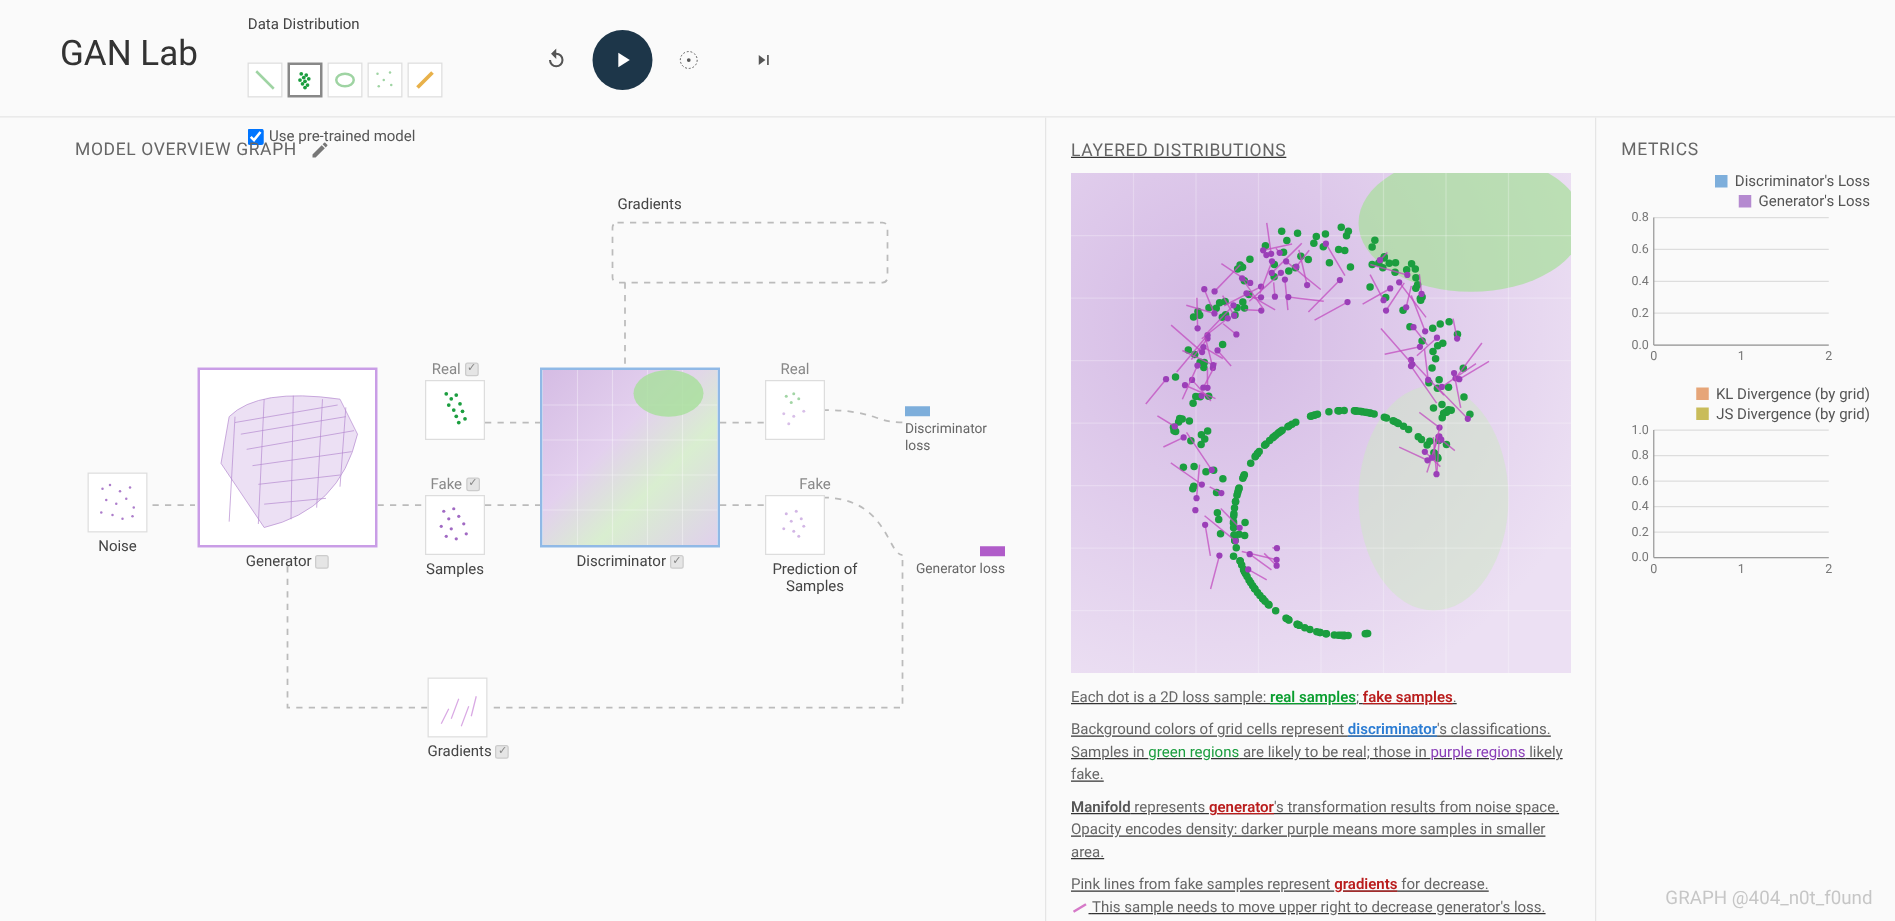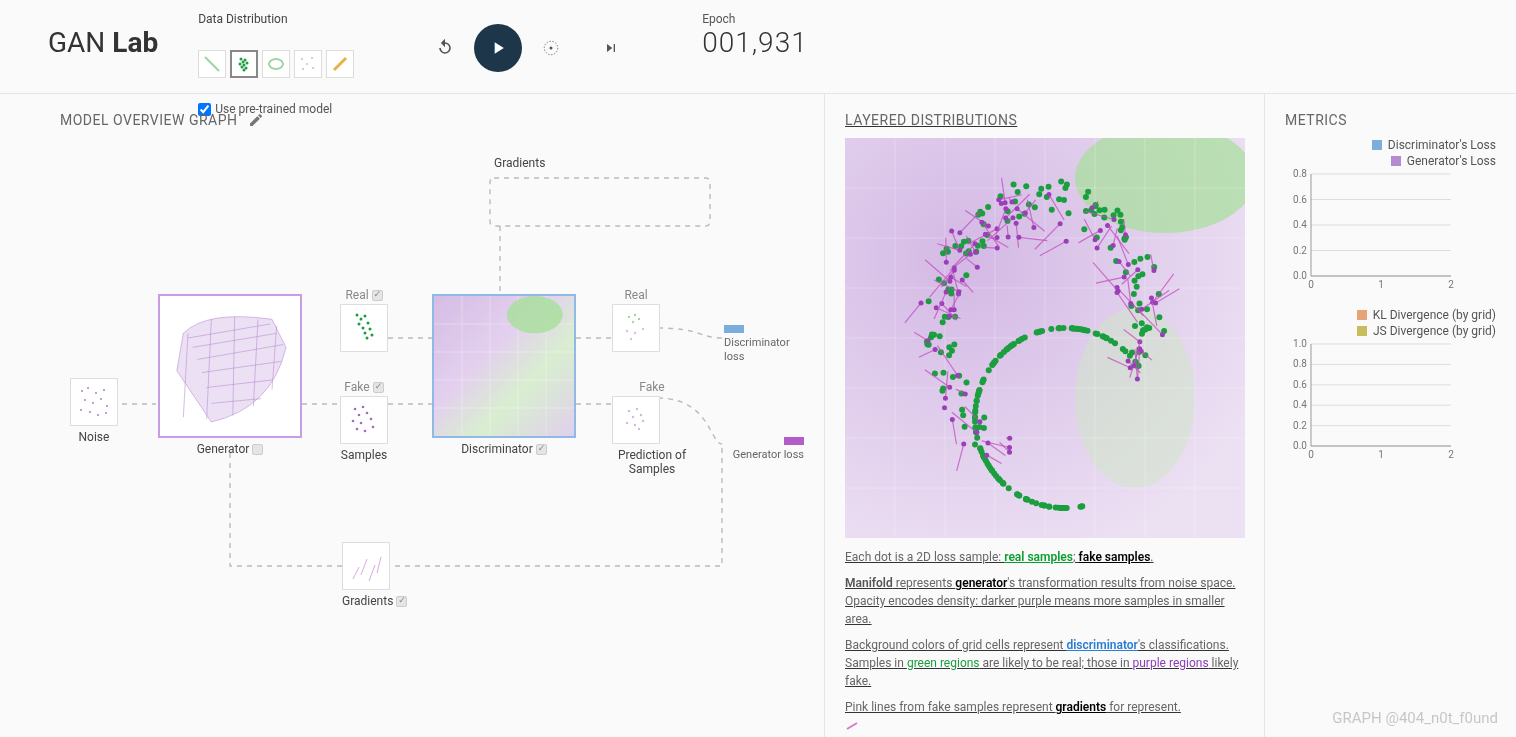--- a/index.html
+++ b/index.html
@@ -1,35 +1,35 @@
 <!DOCTYPE html>
 <html><head>
 <meta charset="utf-8">
 <style>
 * { box-sizing: border-box; margin: 0; padding: 0; }
 body { font-family: -apple-system, BlinkMacSystemFont, "Segoe UI", Roboto, Helvetica, Arial, sans-serif; background: #fafafa; color: #333; font-size: 13px; width: 1516px; height: 737px; overflow: hidden; }
 .header { display: flex; align-items: flex-start; padding: 12px 24px 8px 48px; border-bottom: 1px solid #e5e5e5; gap: 40px; height: 94px; }
 .logo { font-size: 28px; color: #333; padding-top: 14px; }
 .logo b { font-weight: 400; }
-.logo span { font-weight: 700; }
+.logo span { font-weight: 400; }
 .data-dist { display: flex; flex-direction: column; gap: 24px; }
 .section-label { font-size: 12px; color: #444; font-weight: 400; }
 .dist-row { display: flex; gap: 4px; }
 .dist-thumb { width: 28px; height: 28px; border: 1px solid #ddd; background: #fff; padding: 2px; display: flex; align-items: center; justify-content: center; cursor: pointer; }
 .dist-thumb.selected { border: 2px solid #888; padding: 1px; }
 .pretrain { display: flex; align-items: center; gap: 4px; font-size: 12px; color: #555; }
 .controls { display: flex; align-items: center; gap: 18px; padding-top: 12px; margin-left: 40px; }
 .playbtn { width: 48px; height: 48px; background: #1d3649; border-radius: 50%; display: flex; align-items: center; justify-content: center; cursor: pointer; }
 .playbtn svg { fill: white; }
 .iconbtn { width: 22px; height: 22px; cursor: pointer; display: flex; align-items: center; justify-content: center; color: #555; }
 .epoch { margin-left: 40px; }
 .epoch-label { font-size: 12px; color: #555; }
 .epoch-num { font-size: 28px; font-weight: 300; color: #333; letter-spacing: 1px; }
 .main { display: flex; height: calc(100% - 94px); }
-.panel-left { flex: 0 0 820px; padding: 18px 24px 18px 60px; border-right: 1px solid #e5e5e5; }
+.panel-left { flex: 0 0 820px; padding: 18px 36px 18px 60px; border-right: 1px solid #e5e5e5; }
 .panel-center { flex: 0 0 440px; padding: 18px 20px; border-right: 1px solid #e5e5e5; overflow-y: auto; text-decoration: underline; }
 .panel-right { flex: 1; padding: 18px 20px; }
 .panel-title { font-size: 14px; font-weight: 400; color: #666; letter-spacing: 0.5px; margin-bottom: 10px; display: flex; align-items: center; gap: 10px; }
 .graph-area { position: relative; width: 740px; height: 480px; }
 .graph-area .node { position: absolute; text-align: center; font-size: 12px; color: #444; }
 .thumb { width: 48px; height: 48px; border: 1px solid #ddd; background: #fff; display:flex; align-items:center; justify-content:center; margin-bottom:4px; }
 .big { width: 144px; height: 144px; border: 2px solid; background:#fff; display:block; margin-bottom:4px;}
 .gen-manifold { border-color: #c99de6; }
 .disc-manifold { border-color: #90b9e6; }
 .node-title { font-size: 12px; color: #444; }
@@ -37,21 +37,21 @@
 .ck { width:11px; height:11px; background:#e5e5e5; border:1px solid #ccc; border-radius:2px; display:inline-block; position:relative; }
 .ck.on::after { content:'✓'; position:absolute; font-size:9px; color:#888; left:1px; top:-2px; }
 .graph-area svg.wires { position:absolute; left:0; top:0; width:100%; height:100%; pointer-events:none; }
 .swatch { width:20px; height:8px; display:inline-block; }
 .loss-lab { font-size:11px; color:#666; line-height:1.3; }
 .layered { width: 400px; height: 400px; position: relative; }
 .layered svg { width: 100%; height: 100%; }
 .legend-text { font-size: 12px; color: #666; line-height: 1.5; margin-top: 10px; }
 .legend-text p { margin-bottom: 8px; }
 .legend-text a.green { color: #0a9e2f; font-weight: 600; text-decoration: underline; }
-.legend-text a.purple { color: #000000; font-weight: 600; text-decoration: underline; }
+.legend-text a.purple { color: #b91c1c; font-weight: 600; text-decoration: underline; }
 .legend-text a.blue { color: #2b7cd3; font-weight: 600; text-decoration: underline; }
 .legend-text b { font-weight: 600; color: #555; }
 .metric-legend { font-size: 12px; color: #555; display:flex; align-items:center; gap:6px; margin: 2px 0; justify-content: flex-end; }
 .msw { width:10px; height:10px; }
 .metric-chart { width: 170px; height: 120px; position: relative; margin-bottom: 18px; }
 .metric-chart svg { width: 100%; height: 100%; overflow:visible; }
 .axtick { font-size: 10px; fill: #777; }
 .watermark { position: fixed; right: 18px; bottom: 10px; color: rgba(120,120,120,.4); font-size: 15px; }
 .edit-icon { width:16px; height:16px; fill:#777; }
 </style>
@@ -129,24 +129,20 @@
           <circle cx="12" cy="12" r="2" fill="#555"></circle>
         </svg>
       </div>
     <div class="iconbtn" style="margin-left:20px">
         <svg width="16" height="16" viewBox="0 0 24 24">
           <path fill="#555" d="M6 6l8 6-8 6V6zm10 0h2v12h-2z"></path>
         </svg>
       </div>
   </div>
 
-  <div class="epoch">
-    <div class="epoch-label">Epoch</div>
-    <div class="epoch-num">001,931</div>
-  </div>
 </div>
 
 <div class="main">
 
   <div class="panel-left">
     <div class="panel-title">
       <span>MODEL OVERVIEW GRAPH</span>
       <svg class="edit-icon" viewBox="0 0 24 24">
           <path d="M3 17.25V21h3.75L17.81 9.94l-3.75-3.75L3 17.25zM20.71 7.04a1 1 0 0 0 0-1.41l-2.34-2.34a1 1 0 0 0-1.41 0l-1.83 1.83 3.75 3.75 1.83-1.83z"></path>
         </svg>
@@ -831,25 +827,25 @@
             <circle cx="101.15539528513266" cy="154.026695932779" r="2.5" fill="#9b3fb8"></circle>
             <line x1="117.22878732344593" y1="141.99002965321498" x2="128.12436345513316" y2="154.42290002358536" stroke="#c24dc0" stroke-width="1.2" opacity=".75"></line>
             <circle cx="117.22878732344593" cy="141.99002965321498" r="2.5" fill="#9b3fb8"></circle>
             <line x1="285.20261220411146" y1="229.8052321561232" x2="262.525143068309" y2="219.34406960468286" stroke="#c24dc0" stroke-width="1.2" opacity=".75"></line>
             <circle cx="285.20261220411146" cy="229.8052321561232" r="2.5" fill="#9b3fb8"></circle>
           </g>
       </svg>
     </div>
     <div class="legend-text">
       <p><span>Each dot is a 2D loss sample: </span><a class="green">real samples</a><span>; </span><a class="purple">fake samples</a>.</p>
+      <p><span>Background colors of grid cells represent </span><a class="blue">discriminator</a><span>'s classifications.</span><br><span>Samples in </span><span style="color:#1b9e3f">green regions</span><span> are likely to be real; those in </span><span style="color:#8a3eb8">purple regions</span><span> likely fake.</span></p>
       <p><b>Manifold</b><span> represents </span><a class="purple">generator</a><span>'s transformation results from noise space.</span><br><span>Opacity encodes density: darker purple means more samples in smaller area.</span></p>
-      <p><span>Background colors of grid cells represent </span><a class="blue">discriminator</a><span>'s classifications.</span><br><span>Samples in </span><span style="color:#1b9e3f">green regions</span><span> are likely to be real; those in </span><span style="color:#8a3eb8">purple regions</span><span> likely fake.</span></p>
-      <p><span>Pink lines from fake samples represent </span><a class="purple">gradients</a><span> for represent.</span><br><svg width="14" height="10" style="vertical-align:middle">
+      <p><span>Pink lines from fake samples represent </span><a class="purple">gradients</a><span> for decrease.</span><br><svg width="14" height="10" style="vertical-align:middle">
             <line x1="2" y1="8" x2="12" y2="2" stroke="#d679c8" stroke-width="2"></line>
-          </svg> </p>
+          </svg> <span>This sample needs to move upper right to decrease generator's loss.</span></p>
     </div>
   </div>
 
   <div class="panel-right">
     <div class="panel-title">METRICS</div>
     <div class="metric-legend">
         <span class="msw" style="background:#7daedb"></span>
         <span>Discriminator's Loss</span>
       </div>
     <div class="metric-legend">

